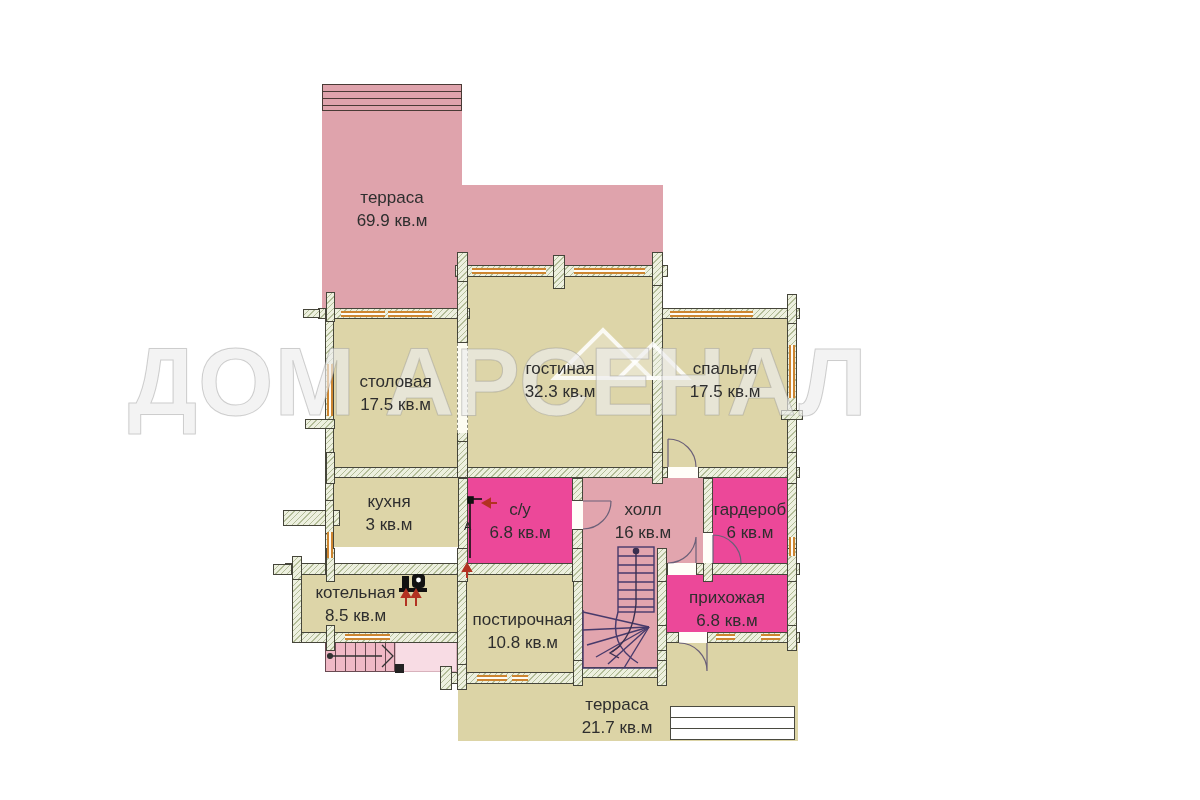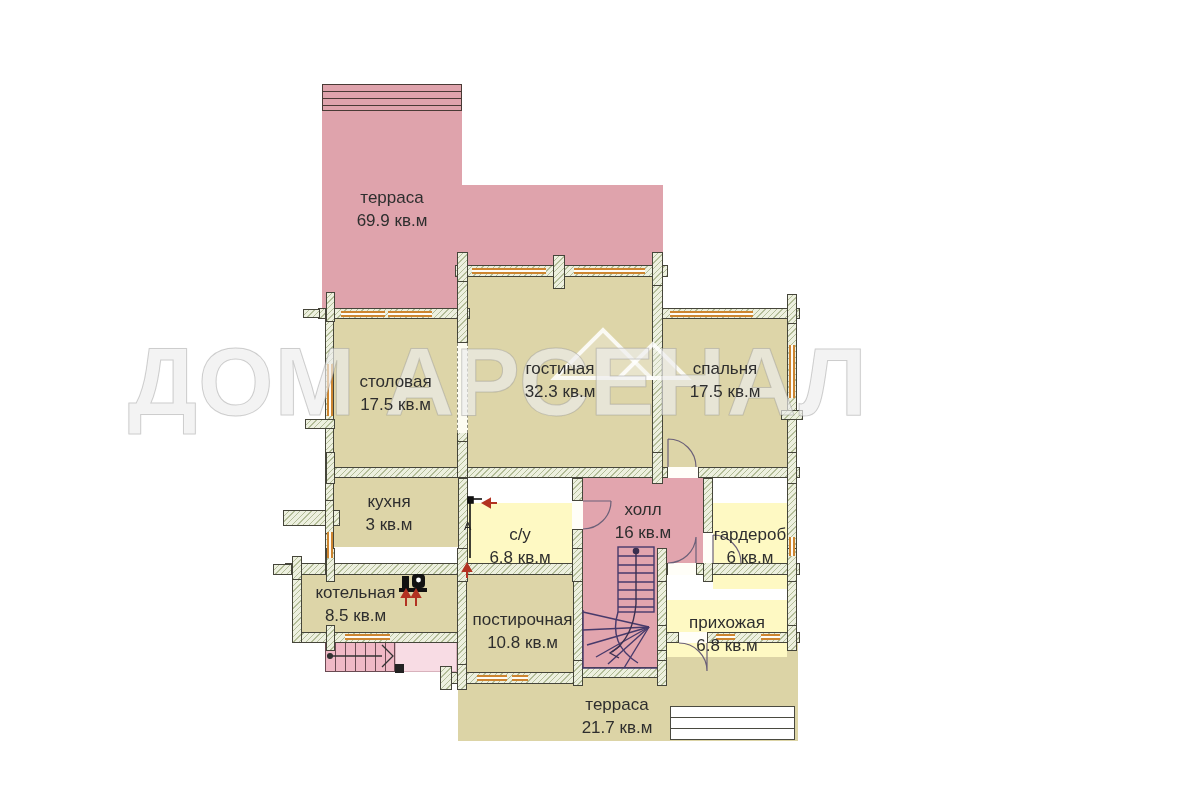--- a/index.html
+++ b/index.html
@@ -3,21 +3,21 @@
 <meta charset="utf-8">
 <style>
   html,body{margin:0;padding:0;background:#fff;}
   #canvas{position:relative;width:1200px;height:800px;background:#fff;overflow:hidden;
           font-family:"Liberation Sans",sans-serif;}
   #title{position:absolute;left:470px;top:16px;width:180px;text-align:center;
          font-size:31px;color:#0a0a0a;z-index:20;}
   .room{position:absolute;display:flex;align-items:center;justify-content:center;}
   .lbl{position:relative;z-index:12;text-align:center;font-size:17px;line-height:23px;color:#2e2e2e;white-space:nowrap;}
   .beige{background:#ddd5a8;}
-  .green{background:#fef9c3;margin-top:25px;}
+  .green{background:#ec4899;}
   .pinkroom{background:#e2a5ae;}
   .terr{background:#dfa3ac;}
   .terrb{background:#dcd4a6;}
   .wall{position:absolute;box-sizing:border-box;border:1px solid #45453a;z-index:4;
         background:repeating-linear-gradient(135deg,#edf0df 0 3px,#b3bd98 3px 4px);}
   .win{position:absolute;box-sizing:border-box;background:#fffdf6;border-top:2px solid #cd8530;border-bottom:2px solid #cd8530;z-index:5;}
   .winv{position:absolute;box-sizing:border-box;background:#fffdf6;border-left:2px solid #cd8530;border-right:2px solid #cd8530;z-index:5;}
   .gap{position:absolute;background:#fffef8;z-index:5;}
   .gap2{position:absolute;background:#fdfcf2;border-left:1px dashed #8a8a78;border-right:1px dashed #8a8a78;box-sizing:border-box;z-index:5;}
   #steps-top{position:absolute;left:322px;top:84px;width:140px;height:27px;box-sizing:border-box;

